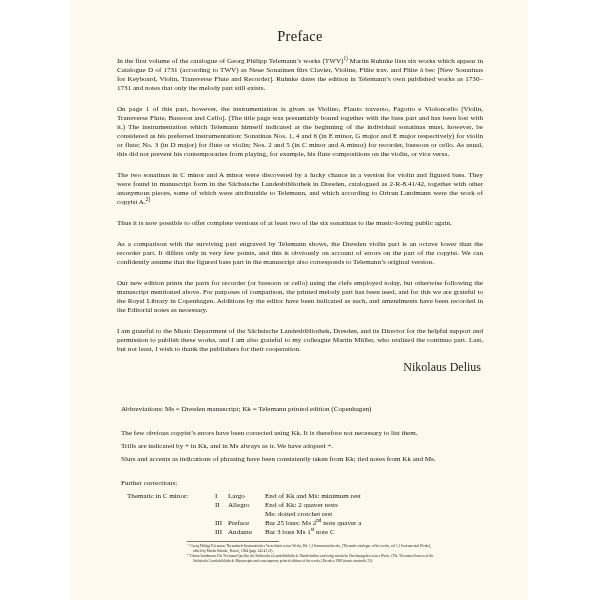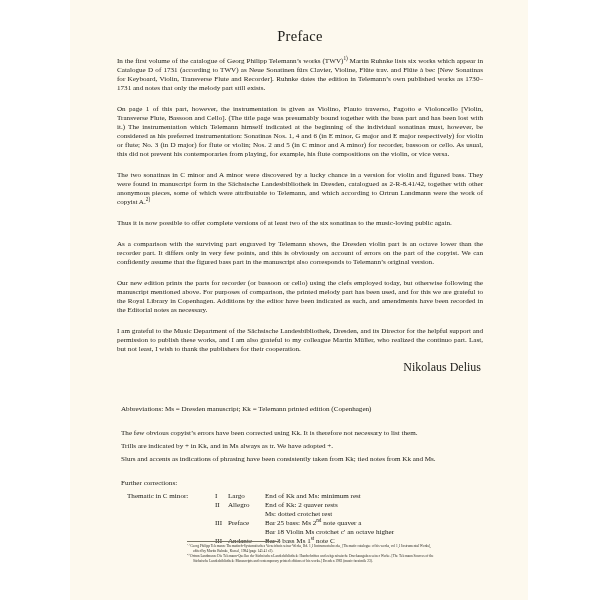--- a/index.html
+++ b/index.html
@@ -172,26 +172,20 @@
               <td class="col-work"></td>
               <td class="col-mov"></td>
               <td class="col-tempo"></td>
               <td class="col-desc">Ms: dotted crotchet rest</td>
             </tr>
             <tr>
               <td class="col-work"></td>
               <td class="col-mov">III</td>
               <td class="col-tempo">Preface</td>
               <td class="col-desc">Bar 25 bass: Ms 2<sup class="fn">nd</sup> note quaver a</td>
-            </tr>
-            <tr>
-              <td class="col-work"></td>
-              <td class="col-mov"></td>
-              <td class="col-tempo"></td>
-              <td class="col-desc">Bar 18 Violin Ms crotchet c′ an octave higher</td>
             </tr>
             <tr>
               <td class="col-work"></td>
               <td class="col-mov">III</td>
               <td class="col-tempo">Andante</td>
               <td class="col-desc">Bar 3 bass Ms 1<sup class="fn">st</sup> note C</td>
             </tr>
           </tbody>
         </table>
       </div>

